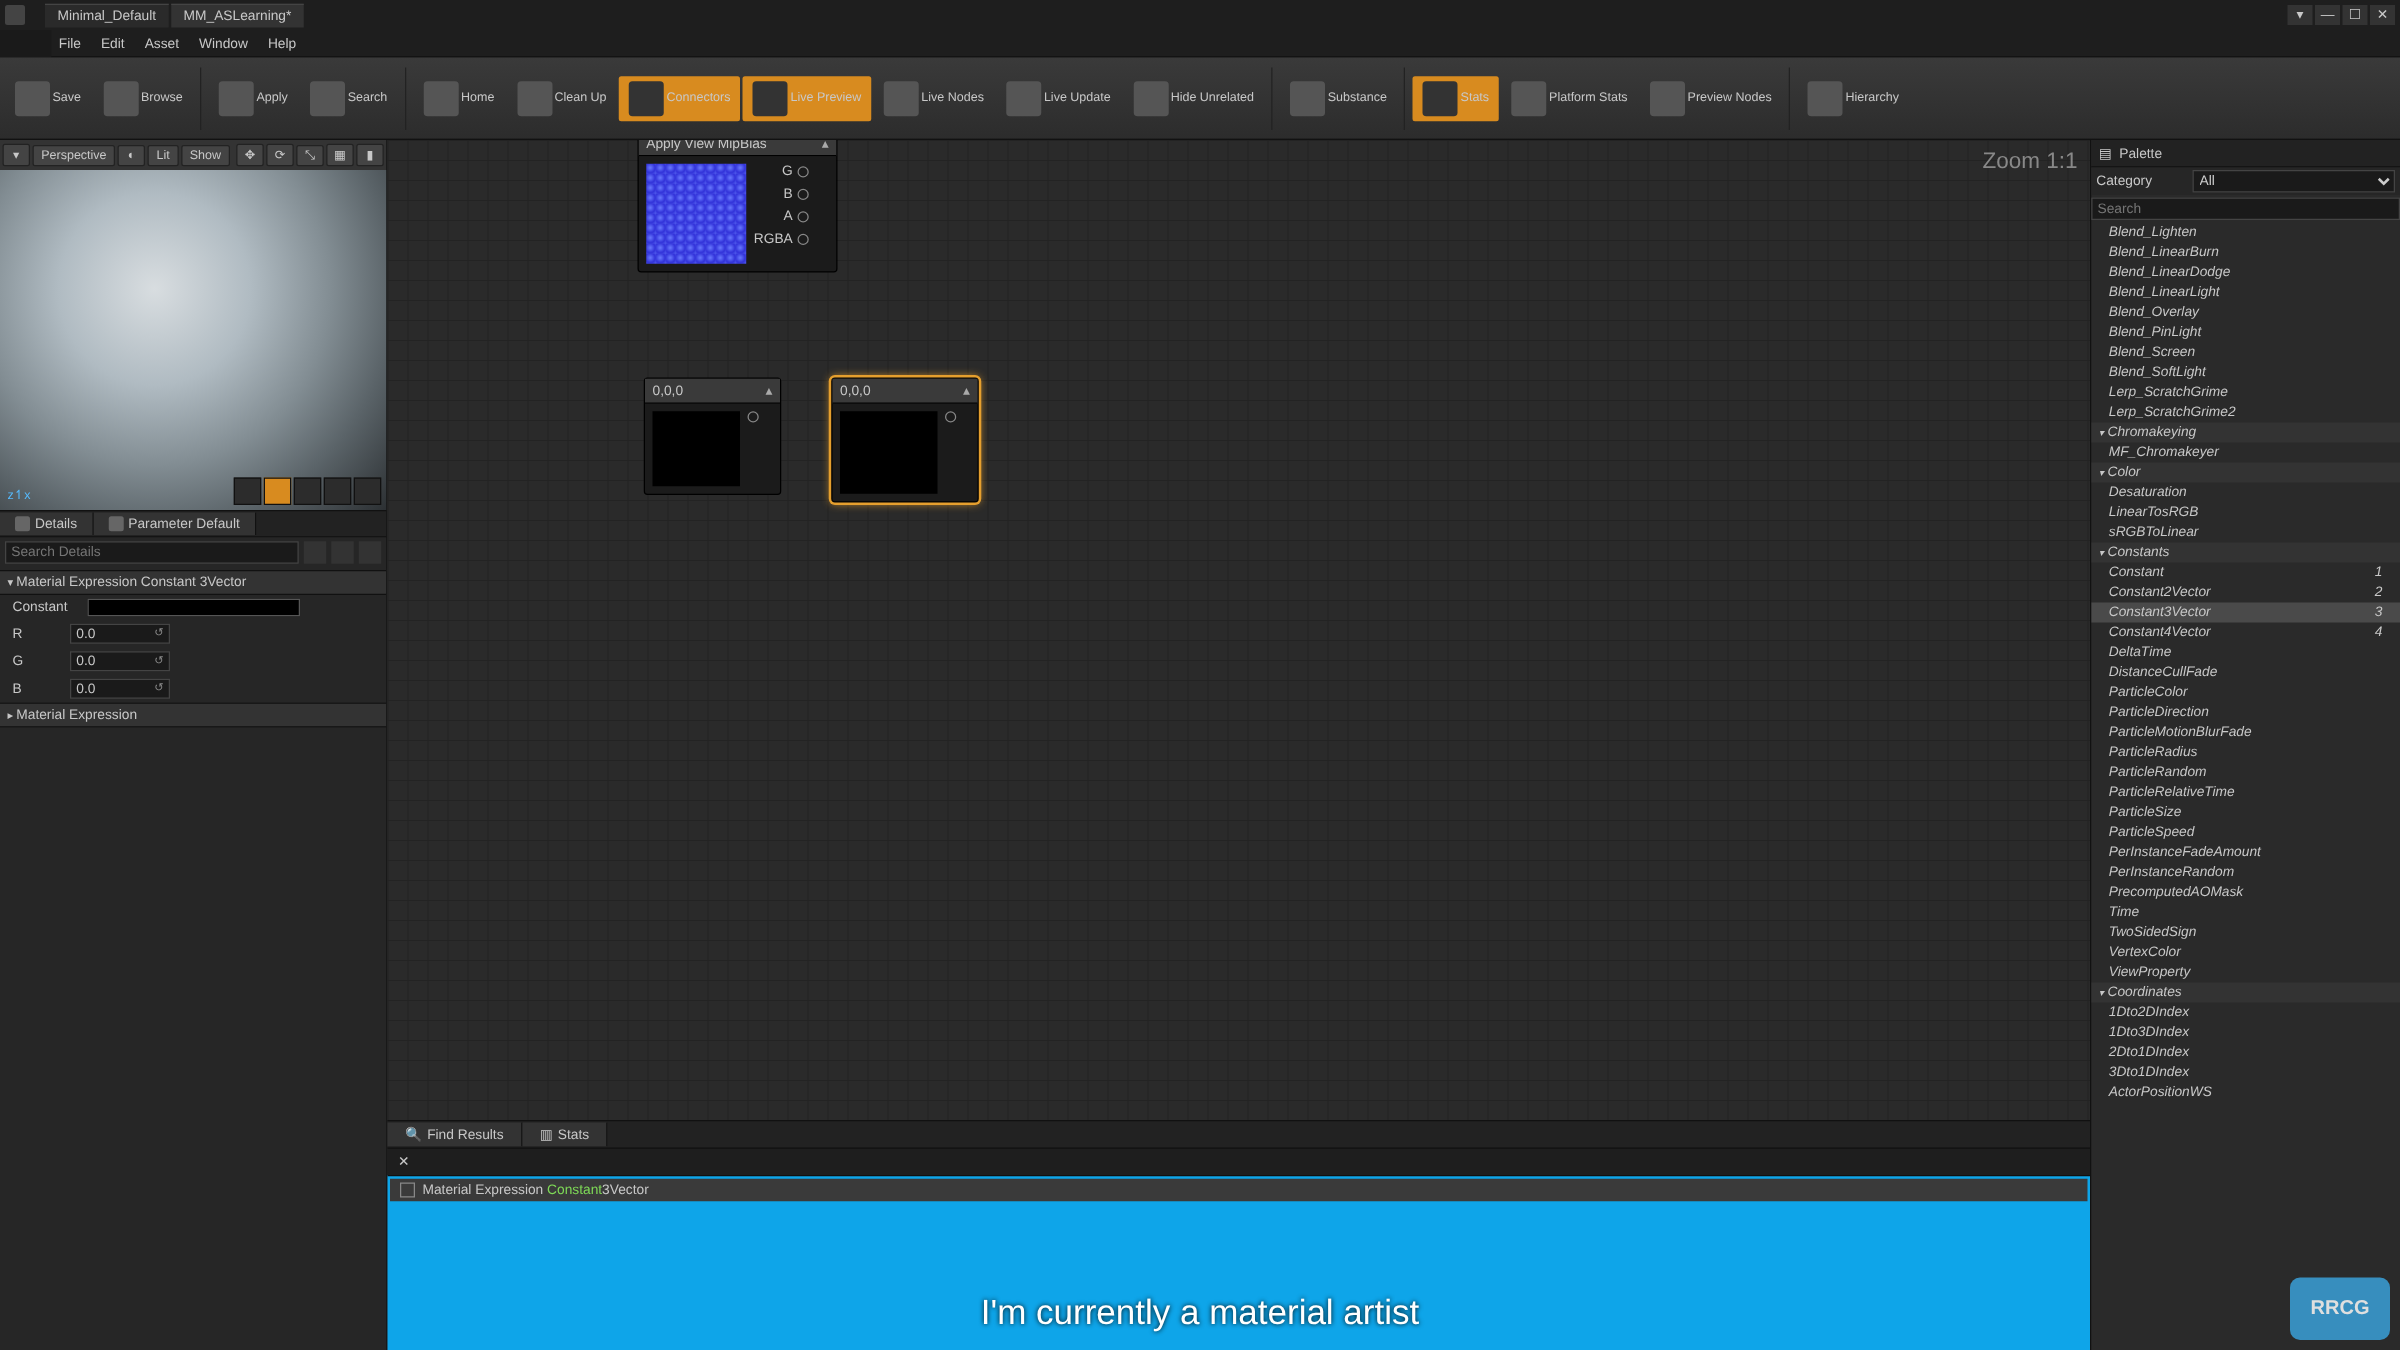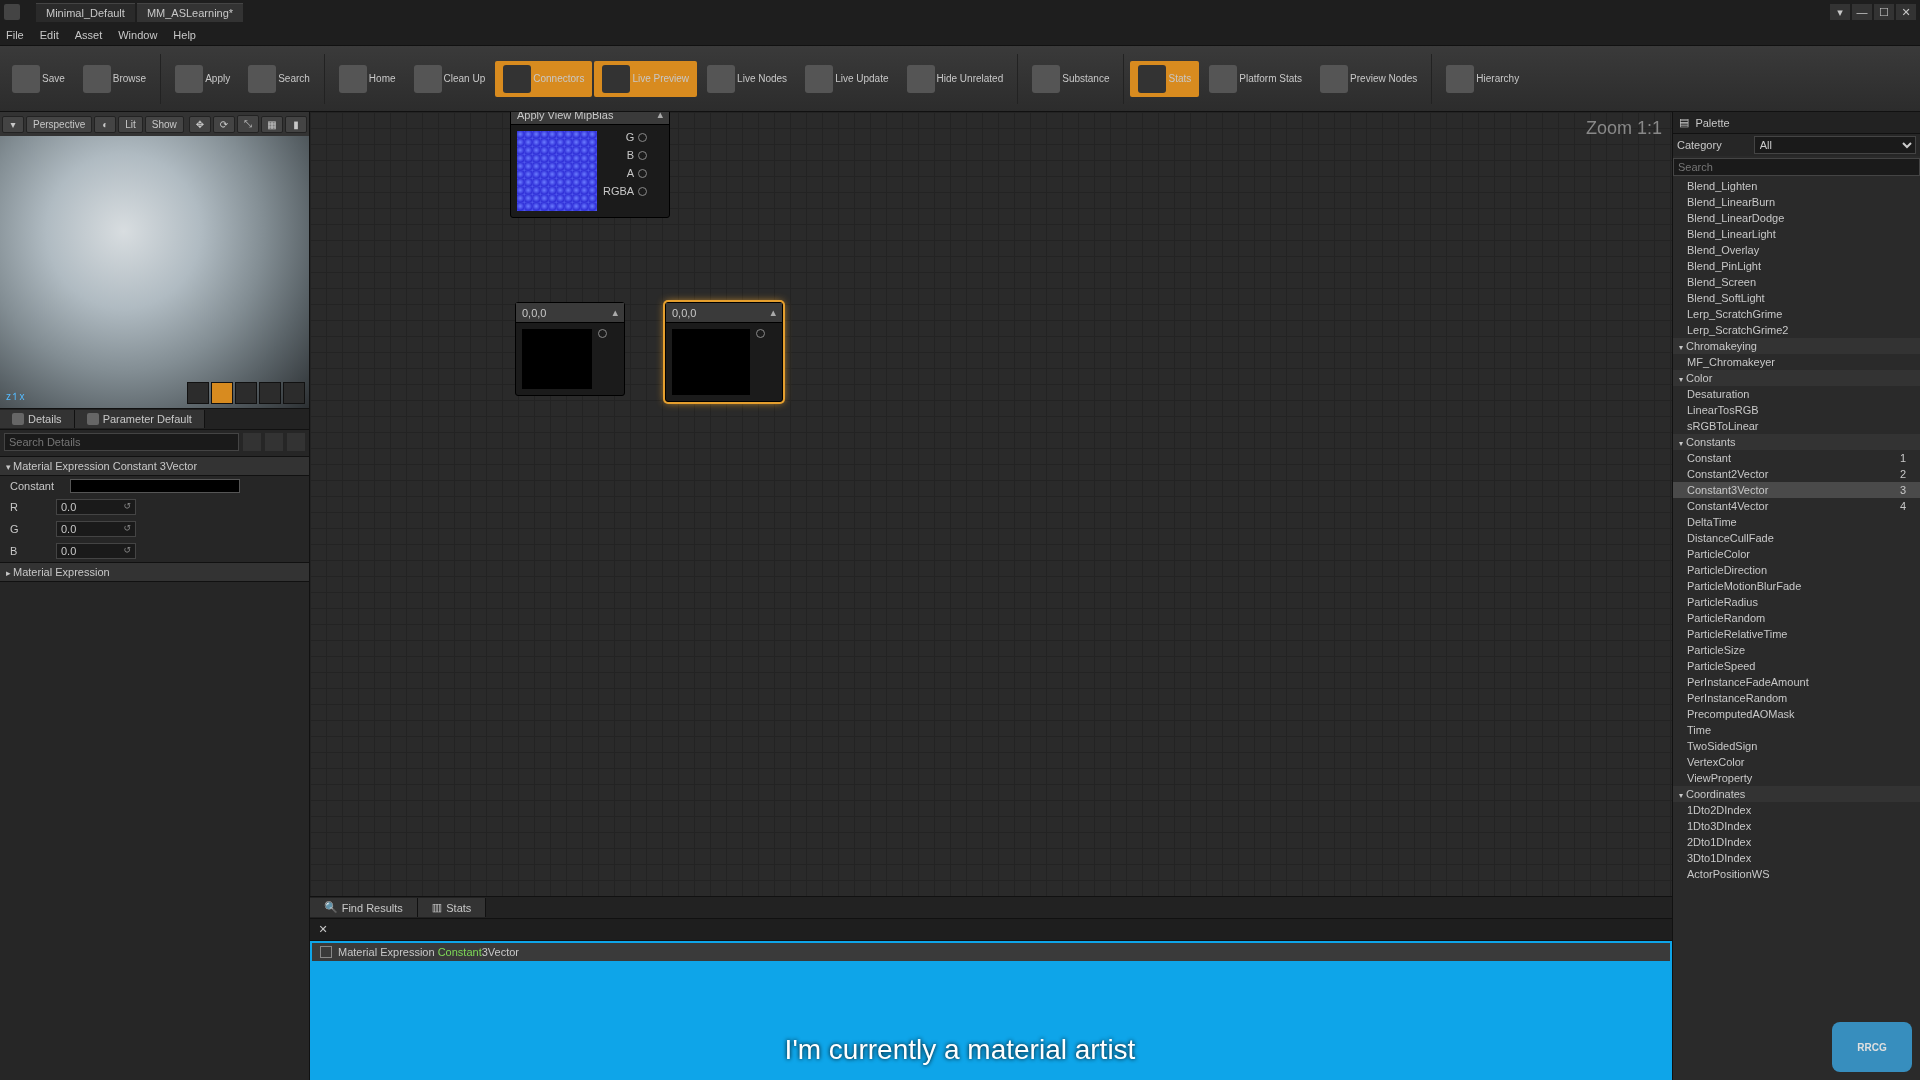--- a/index.html
+++ b/index.html
@@ -7,21 +7,21 @@
 
 .titlebar { height: 24px; background: #1e1e1e; display: flex; align-items: center; padding: 0 4px; gap: 6px; }
 .titlebar .ue-logo { width: 16px; height: 16px; background: #444; border-radius: 2px; }
 .titlebar .tabs { display: flex; gap: 2px; margin-left: 10px; }
 .titlebar .tab { background: #2a2a2a; padding: 3px 10px; border-top: 1px solid #444; font-size: 11px; cursor: pointer; }
 .titlebar .tab.active { background: #333; }
 .titlebar .spacer { flex: 1; }
 .titlebar .winbtns { display: flex; gap: 2px; }
 .titlebar .winbtns div { width: 20px; height: 16px; background: #333; text-align: center; line-height: 16px; cursor: pointer; }
 
-.menubar { height: 22px; background: #1e1e1e; display: flex; align-items: center; padding: 0 6px; gap: 16px; border-bottom: 1px solid #111; }
+.menubar { height: 22px; background: #1e1e1e; display: flex; align-items: center; padding: 0 6px; gap: 16px; border-bottom: 1px solid #111; margin-left: 41px; }
 .menubar .menu-item { cursor: pointer; }
 
 .toolbar { height: 66px; background: linear-gradient(#3a3a3a,#2c2c2c); display: flex; align-items: center; padding: 0 4px; gap: 2px; border-bottom: 1px solid #111; }
 .toolbar .tbtn { display: flex; flex-direction: row; align-items: center; justify-content: center; padding: 4px 8px; gap: 2px; border-radius: 2px; cursor: pointer; min-width: 50px; }
 .toolbar .tbtn.active { background: #d88b1f; color: #111; }
 .toolbar .tbtn .ticon { width: 28px; height: 28px; background: #555; border-radius: 3px; }
 .toolbar .tbtn.active .ticon { background: #333; }
 .toolbar .tbtn span { font-size: 10px; white-space: nowrap; }
 .toolbar .sep { width: 1px; height: 50px; background: #222; margin: 0 4px; }
 
@@ -78,28 +78,28 @@
 .bottom-results { height: 140px; background: #0ea5e9; border-top: 1px solid #111; padding: 2px; overflow: auto; }
 .bottom-results .result { background: #3a3a3a; padding: 3px 8px; display: flex; gap: 6px; align-items: center; cursor: pointer; }
 .bottom-results .result .ricon { width: 12px; height: 12px; border: 1px solid #888; }
 .bottom-results .hl { color: #7ed957; }
 
 .right { width: 248px; background: #2a2a2a; border-left: 1px solid #111; display: flex; flex-direction: column; }
 .right .rhdr { height: 22px; background: #222; display: flex; align-items: center; padding: 0 6px; gap: 6px; border-bottom: 1px solid #111; }
 .right .catrow { background: #262626; padding: 2px 4px; display: flex; align-items: center; gap: 4px; }
 .right .catrow select { flex: 1; background: #1a1a1a; border: 1px solid #444; color: #ccc; padding: 1px; margin-left: 28px; }
 .right .psearch input { width: 100%; background: #1a1a1a; border: 1px solid #444; padding: 2px 4px; color: #aaa; margin: 2px 0; }
-.right .plist { flex: 1; overflow: auto; }
+.right .plist { flex: 1; overflow: auto; font-style: italic; }
 .right .plist .pitem { padding: 2px 14px; font-size: 11px; cursor: pointer; display: flex; justify-content: space-between; }
 .right .plist .pitem.selected { background: #4a4a4a; }
 .right .plist .pcat { padding: 2px 6px; background: #333; font-size: 11px; cursor: pointer; }
 .right .plist .pcat::before { content: "▾"; font-size: 8px; margin-right: 3px; }
 
 .subtitle { position: absolute; bottom: 14px; left: 0; width: 100%; text-align: center; font-size: 28px; color: #fff; text-shadow: 0 0 4px #000; pointer-events: none; }
-.watermark-logo { position: absolute; bottom: 8px; right: 8px; width: 80px; height: 50px; background: #3aa0d8; border-radius: 8px; opacity: 0.85; display: flex; flex-direction: column; align-items: center; justify-content: center; color: #fff; font-size: 10px; font-weight: bold; }
+.watermark-logo { position: absolute; bottom: 8px; right: 8px; width: 80px; height: 50px; background: #3aa0d8; border-radius: 8px; opacity: 0.85; display: flex; flex-direction: column; align-items: center; justify-content: center; color: #fff; font-size: 16px; font-weight: bold; }
 </style>
 </head>
 <body>
 
 <div class="titlebar">
   <div class="ue-logo"></div>
   <div class="tabs">
     <div class="tab">Minimal_Default</div>
     <div class="tab active">MM_ASLearning*</div>
   </div>

